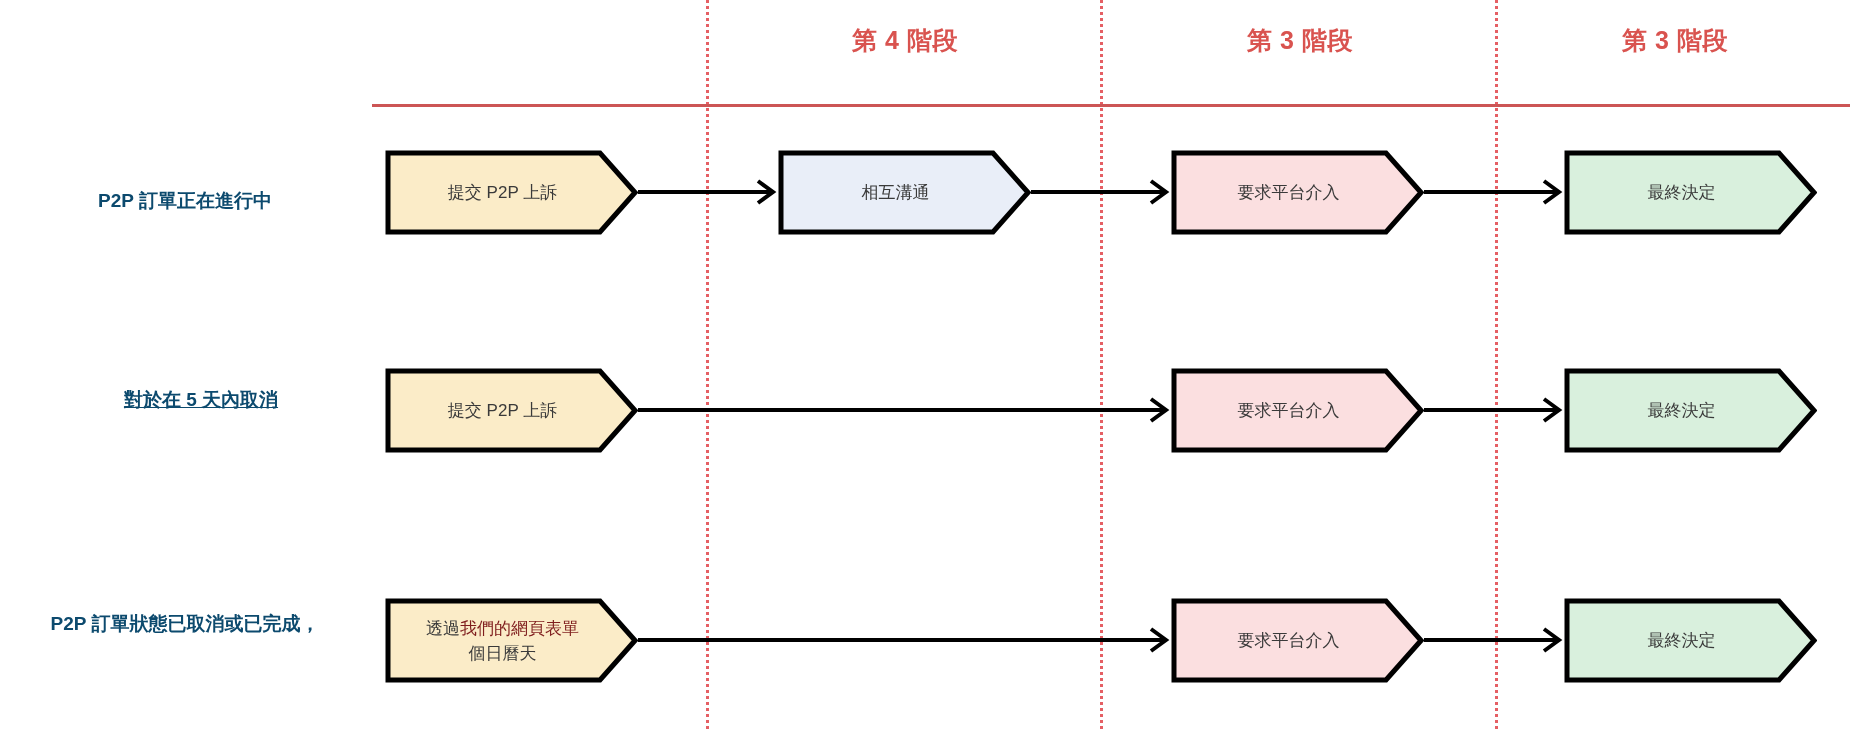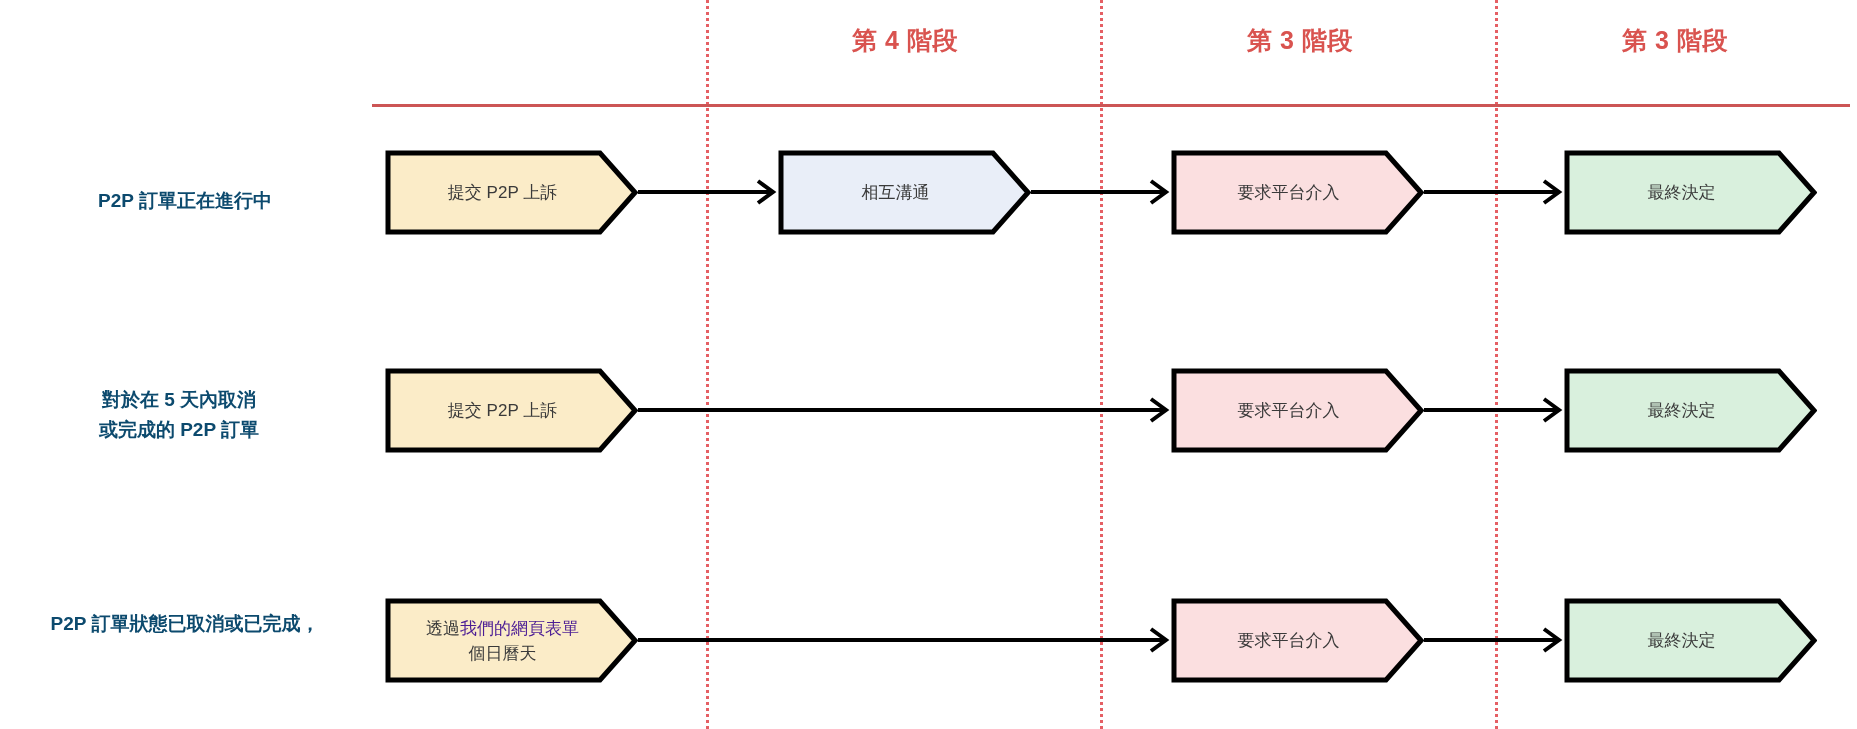--- a/index.html
+++ b/index.html
@@ -84,21 +84,21 @@
     font-size: 17px;
     color: #3a3a3a;
     line-height: 25px;
     text-align: center;
     padding-right: 26px;
     box-sizing: border-box;
     pointer-events: none;
     padding-left: 8px;
   }
   .chev-text .link {
-    color: #4c1d95;
+    color: #7f1d1d;
   }
 
   
   .connector {
     position: absolute;
   }
   .connector svg {
     display: block;
   }
 </style>
@@ -171,23 +171,22 @@
 
   <div class="chev" style="left:1564px; top:150px; width:253px; height:85px;">
     <svg width="253" height="85" viewBox="0 0 253 85">
       <polygon points="3,3 215,3 250,42.5 215,82 3,82" fill="#d9f0dd" stroke="#000000" stroke-width="5" stroke-linejoin="miter"></polygon>
     </svg>
     <div class="chev-text">
       <span>最終決定</span>
     </div>
   </div>
 
-  <div class="row-label" style="left:14px; top:385px; width:330px;">
+  <div class="row-label" style="left:36px; top:385px; width:330px;text-decoration:underline;">
     <div>對於在 5 天內取消</div>
-    <div>或完成的 P2P 訂單</div>
   </div>
 
   <div class="chev" style="left:385px; top:368px; width:253px; height:85px;">
     <svg width="253" height="85" viewBox="0 0 253 85">
       <polygon points="3,3 215,3 250,42.5 215,82 3,82" fill="#fbecc8" stroke="#000000" stroke-width="5" stroke-linejoin="miter"></polygon>
     </svg>
     <div class="chev-text">
       <span>提交 P2P 上訴</span>
     </div>
   </div>

